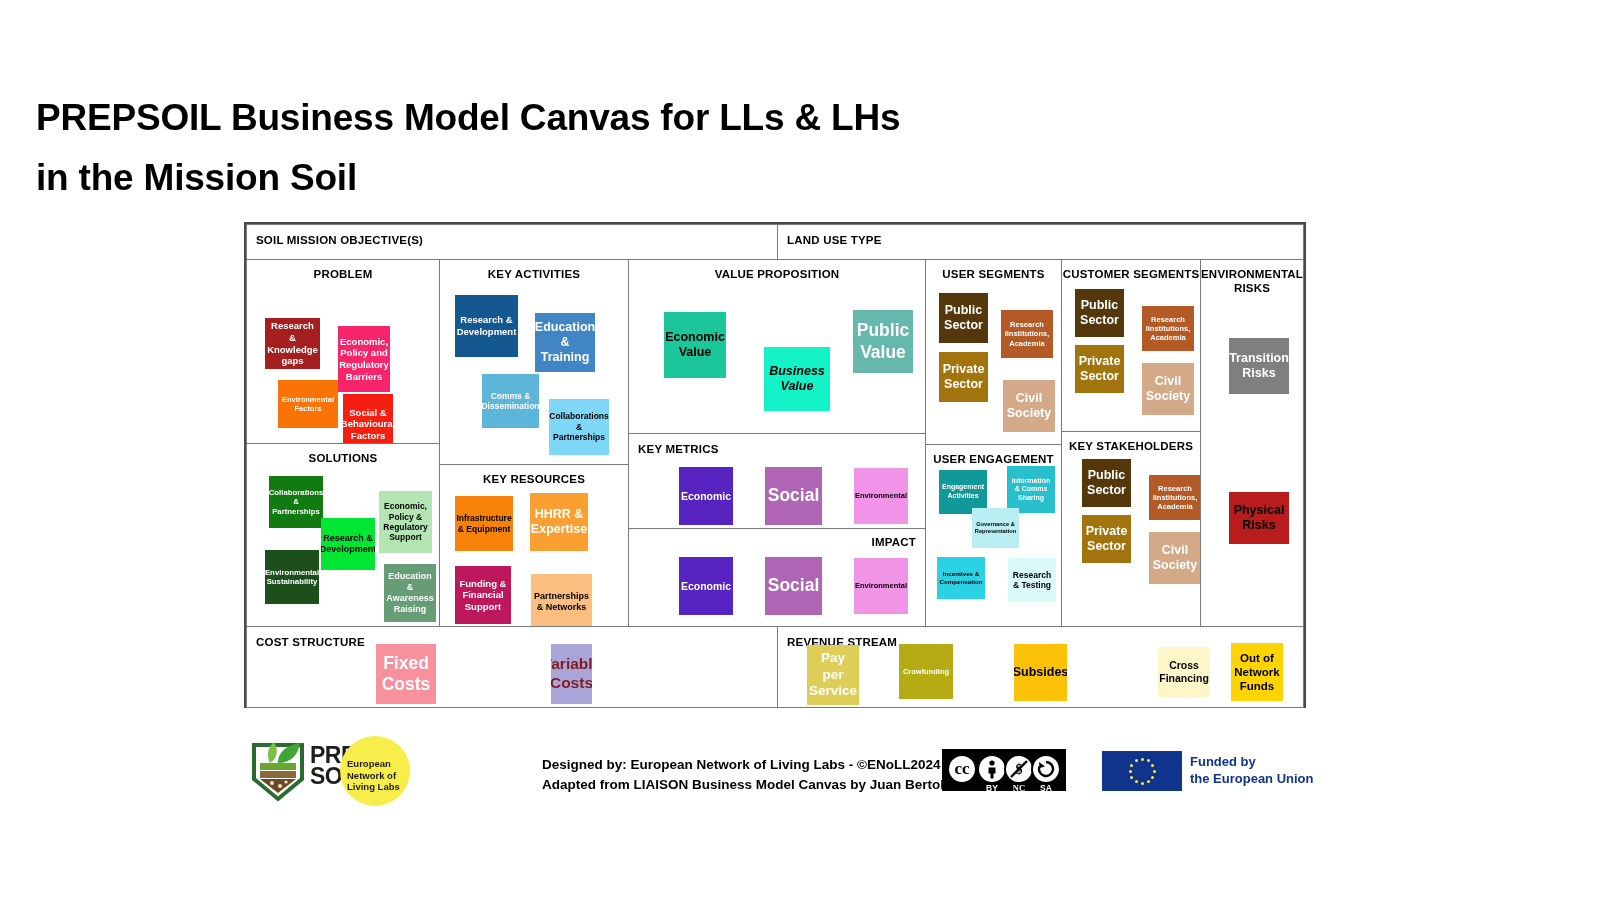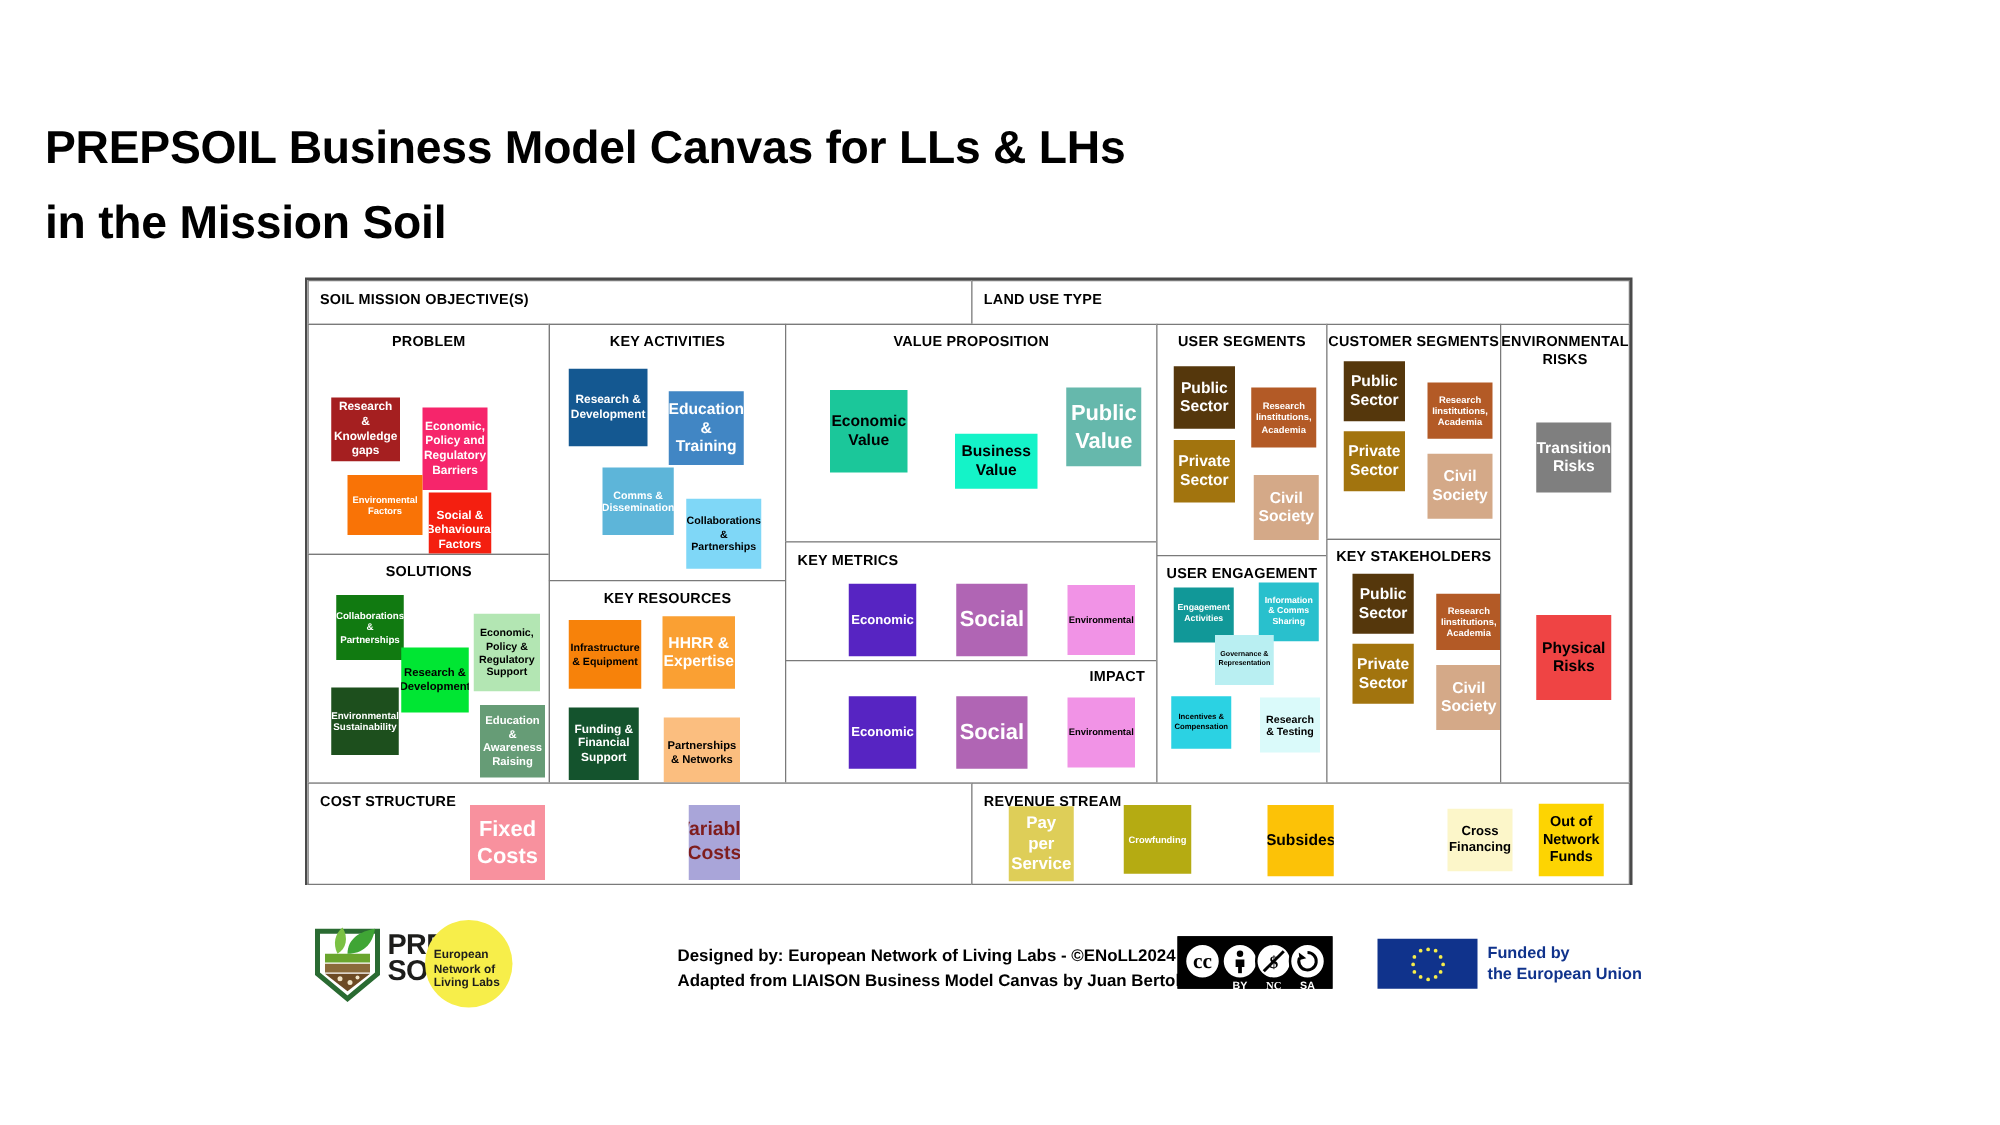--- a/index.html
+++ b/index.html
@@ -217,36 +217,36 @@
 
   <div class="cell" style="left:193px;top:240px;width:190px;height:163px;">
     <div class="cell-title-center">KEY RESOURCES</div>
     <div>
         <div class="note" style="left: 15px; top: 31px; width: 58px; height: 55px; background: rgb(247, 130, 10); color: rgb(0, 0, 0); font-size: 8.5px;">
           <span>Infrastructure &amp; Equipment</span>
         </div>
         <div class="note" style="left: 90px; top: 28px; width: 58px; height: 58px; background: rgb(250, 160, 51); color: rgb(255, 255, 255); font-size: 12.5px;">
           <span>HHRR &amp; Expertise</span>
         </div>
-        <div class="note" style="left: 15px; top: 101px; width: 56px; height: 58px; background: #14532d; color: rgb(255, 255, 255); font-size: 9.5px;">
+        <div class="note" style="left: 15px; top: 101px; width: 56px; height: 58px; background: #be185d; color: rgb(255, 255, 255); font-size: 9.5px;">
           <span>Funding &amp; Financial Support</span>
         </div>
         <div class="note" style="left: 91px; top: 109px; width: 61px; height: 56px; background: rgb(251, 190, 127); color: rgb(0, 0, 0); font-size: 9px;">
           <span>Partnerships &amp; Networks</span>
         </div>
       </div>
   </div>
 
   <div class="cell" style="left:382px;top:35px;width:298px;height:175px;">
     <div class="cell-title-center">VALUE PROPOSITION</div>
     <div>
         <div class="note" style="left: 35px; top: 52px; width: 62px; height: 66px; background: rgb(27, 199, 154); color: rgb(0, 0, 0); font-size: 12.5px;">
           <span>Economic Value</span>
         </div>
-        <div class="note" style="left: 135px; top: 87px; width: 66px; height: 44px; background: rgb(20, 243, 200); color: rgb(0, 0, 0); font-size: 12.5px;">
+        <div class="note" style="left: 135px; top: 87px; width: 66px; height: 64px; background: rgb(20, 243, 200); color: rgb(0, 0, 0); font-size: 12.5px; font-style: italic;">
           <span>Business Value</span>
         </div>
         <div class="note" style="left: 224px; top: 50px; width: 60px; height: 63px; background: rgb(102, 184, 172); color: rgb(255, 255, 255); font-size: 17.5px;">
           <span>Public Value</span>
         </div>
       </div>
   </div>
 
   <div class="cell" style="left:382px;top:209px;width:298px;height:96px;">
     <div class="cell-title-left">KEY METRICS</div>
@@ -352,21 +352,21 @@
         </div>
       </div>
   </div>
 
   <div class="cell" style="left:954px;top:35px;width:104px;height:368px;">
     <div class="cell-title-center">ENVIRONMENTAL RISKS</div>
     <div>
         <div class="note" style="left: 28px; top: 78px; width: 60px; height: 56px; background: rgb(127, 127, 127); color: rgb(255, 255, 255); font-size: 12.5px;">
           <span>Transition Risks</span>
         </div>
-        <div class="note" style="left: 28px; top: 232px; width: 60px; height: 68px; background: #ef4444; color: rgb(0, 0, 0); font-size: 12.5px;">
+        <div class="note" style="left: 28px; top: 232px; width: 60px; height: 52px; background: #b91c1c; color: rgb(0, 0, 0); font-size: 12.5px;">
           <span>Physical Risks</span>
         </div>
       </div>
   </div>
 
   <div class="cell" style="left:0;top:402px;width:532px;height:82px;">
     <div class="cell-title-left">COST STRUCTURE</div>
     <div>
         <div class="note" style="left: 129px; top: 17px; width: 60px; height: 60px; background: rgb(248, 145, 158); color: rgb(255, 255, 255); font-size: 17.5px;">
           <span>Fixed Costs</span>

